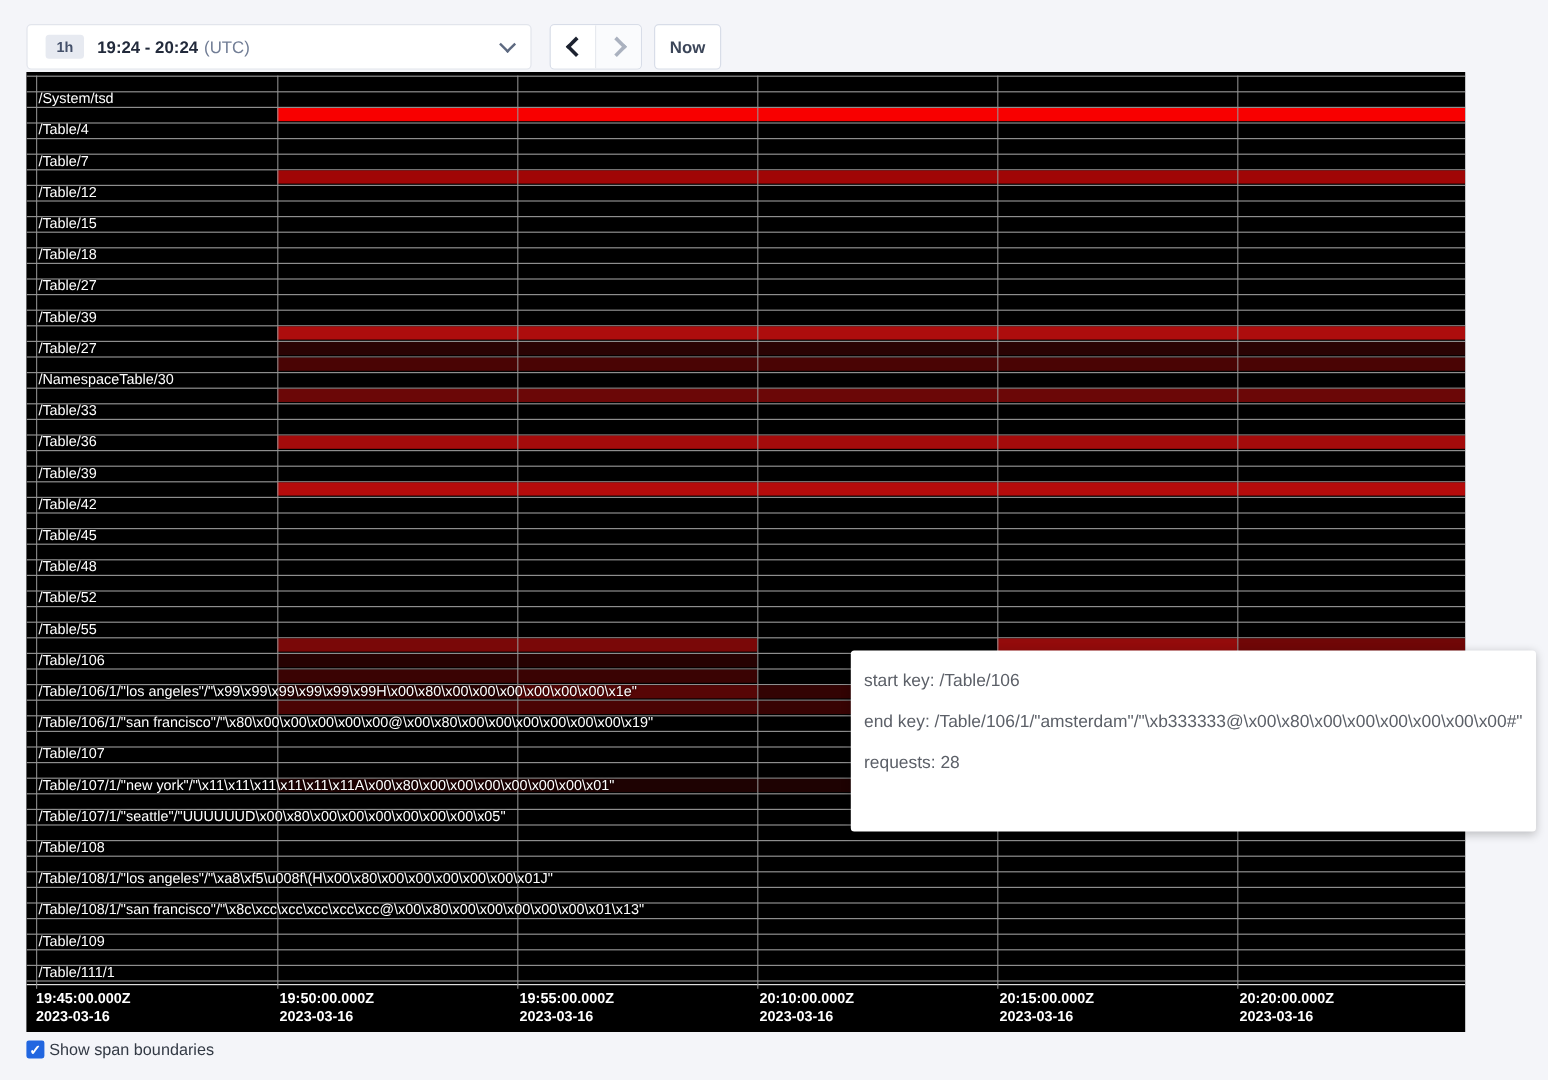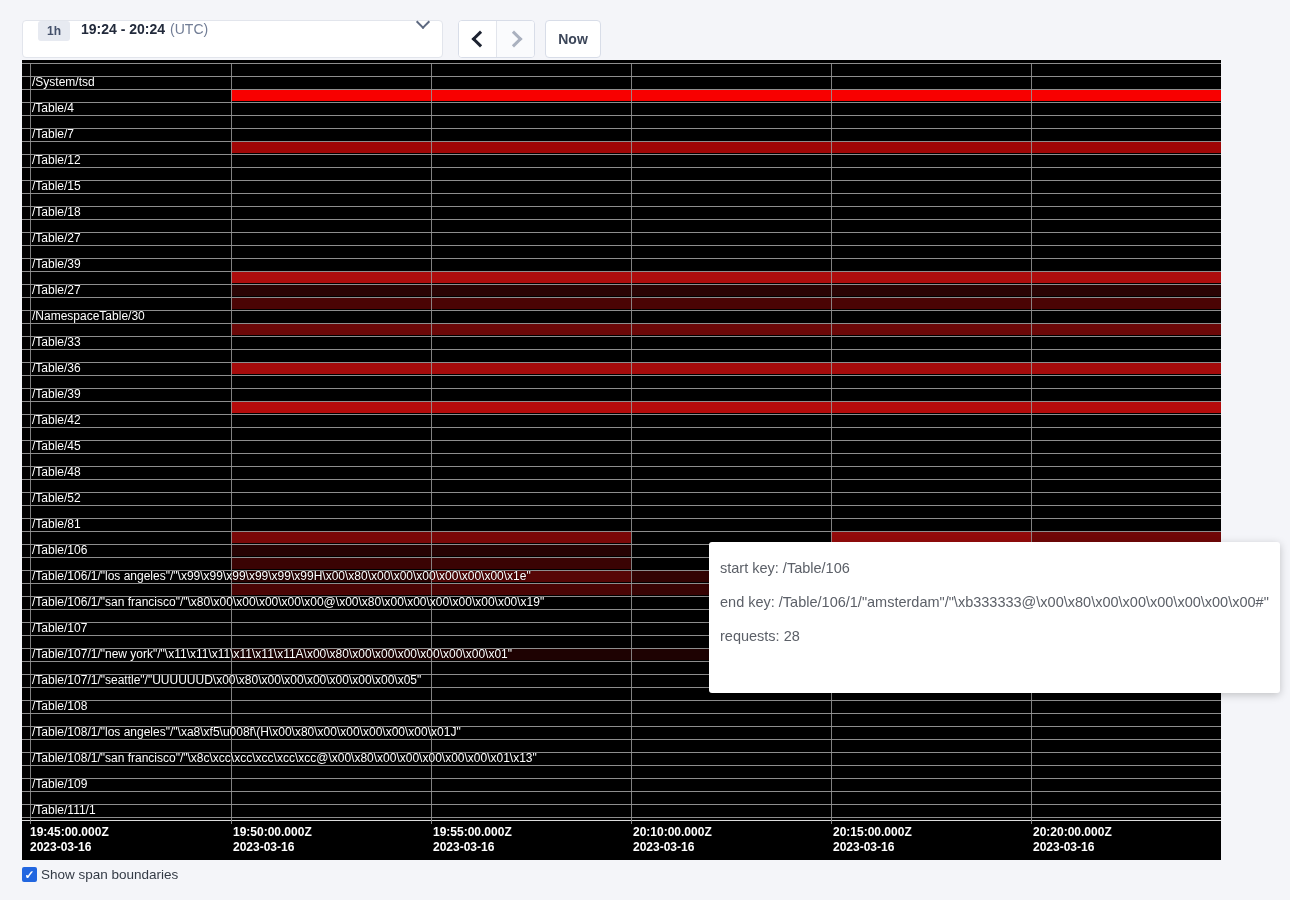--- a/index.html
+++ b/index.html
@@ -1,21 +1,21 @@
 <!DOCTYPE html>
 <html><head>
 <meta charset="utf-8">
 <style>
   html,body{margin:0;padding:0;}
   body{background:#f4f5f9;font-family:"Liberation Sans",sans-serif;}
   #page{position:relative;width:1290px;height:900px;background:#f4f5f9;overflow:hidden;}
 
   
   .dropdown{position:absolute;left:22px;top:20px;width:421px;height:38px;box-sizing:border-box;
-    background:#fff;border:1px solid #e2e5ec;border-radius:4px;display:flex;align-items:flex-start;
+    background:#fff;border:1px solid #e2e5ec;border-radius:4px;display:flex;align-items:center;
     padding:0 14px 0 15px;cursor:pointer;}
   .pill{background:#e7eaf1;color:#44506a;font-size:12px;font-weight:700;border-radius:3px;
     padding:3px 9px;line-height:14px;}
   .range-text{margin-left:11px;font-size:14px;font-weight:700;color:#222a3b;}
   .range-zone{margin-left:5px;font-size:14px;color:#717d95;}
   .dd-spacer{flex:1;}
   .chev{display:inline-block;width:8px;height:8px;border-right:2px solid #5d6980;border-bottom:2px solid #5d6980;}
   .chev.down{transform:rotate(45deg);margin-top:-4px;}
   .arrow-group{position:absolute;left:458px;top:20px;height:38px;width:77px;box-sizing:border-box;
     background:#fff;border:1px solid #d8dde8;border-radius:4px;display:flex;overflow:hidden;}
@@ -173,21 +173,21 @@
       <div class="rowlabel" style="top: 198px;">/Table/39</div>
       <div class="rowlabel" style="top: 224px;">/Table/27</div>
       <div class="rowlabel" style="top: 250px;">/NamespaceTable/30</div>
       <div class="rowlabel" style="top: 276px;">/Table/33</div>
       <div class="rowlabel" style="top: 302px;">/Table/36</div>
       <div class="rowlabel" style="top: 328px;">/Table/39</div>
       <div class="rowlabel" style="top: 354px;">/Table/42</div>
       <div class="rowlabel" style="top: 380px;">/Table/45</div>
       <div class="rowlabel" style="top: 406px;">/Table/48</div>
       <div class="rowlabel" style="top: 432px;">/Table/52</div>
-      <div class="rowlabel" style="top: 458px;">/Table/81</div>
+      <div class="rowlabel" style="top: 458px;">/Table/55</div>
       <div class="rowlabel" style="top: 484px;">/Table/106</div>
       <div class="rowlabel" style="top: 510px;">/Table/106/1/"los angeles"/"\x99\x99\x99\x99\x99\x99H\x00\x80\x00\x00\x00\x00\x00\x00\x1e"</div>
       <div class="rowlabel" style="top: 536px;">/Table/106/1/"san francisco"/"\x80\x00\x00\x00\x00\x00@\x00\x80\x00\x00\x00\x00\x00\x00\x19"</div>
       <div class="rowlabel" style="top: 562px;">/Table/107</div>
       <div class="rowlabel" style="top: 588px;">/Table/107/1/"new york"/"\x11\x11\x11\x11\x11\x11A\x00\x80\x00\x00\x00\x00\x00\x00\x01"</div>
       <div class="rowlabel" style="top: 614px;">/Table/107/1/"seattle"/"UUUUUUD\x00\x80\x00\x00\x00\x00\x00\x00\x05"</div>
       <div class="rowlabel" style="top: 640px;">/Table/108</div>
       <div class="rowlabel" style="top: 666px;">/Table/108/1/"los angeles"/"\xa8\xf5\u008f\(H\x00\x80\x00\x00\x00\x00\x00\x01J"</div>
       <div class="rowlabel" style="top: 692px;">/Table/108/1/"san francisco"/"\x8c\xcc\xcc\xcc\xcc\xcc@\x00\x80\x00\x00\x00\x00\x00\x01\x13"</div>
       <div class="rowlabel" style="top: 718px;">/Table/109</div>

